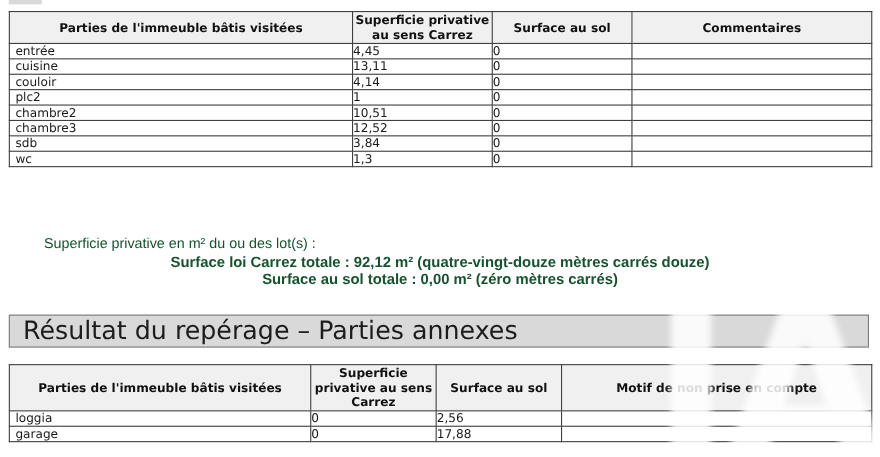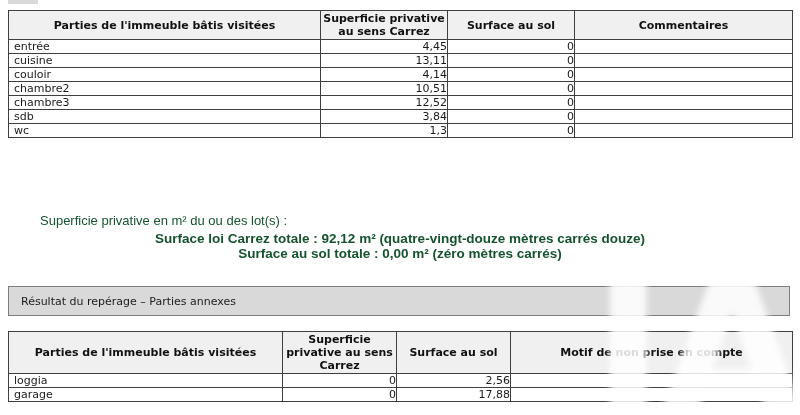--- a/index.html
+++ b/index.html
@@ -33,21 +33,21 @@
   }
   .tbl th {
     background: #f0f0f0;
     font-weight: bold;
     text-align: center;
     padding: 1px 2px;
     line-height: 13px;
     color: #111111;
   }
   .tbl td { padding: 0 5px; color: #1a1a1a; }
-  .tbl td.num { text-align: right; padding: 0; }
+  .tbl td.num { text-align: left; padding: 0; }
   .tbl1 { top: 10px; }
   .tbl1 td { height: 13px; line-height: 13px; }
   .tbl1 th { height: 26px; }
   .tbl2 { top: 331px; }
   .tbl2 td { height: 13px; line-height: 13px; }
   .tbl2 th { height: 26px; }
   .intro {
     position: absolute;
     left: 40px; top: 213px;
     font-family: "Liberation Sans", sans-serif;
@@ -69,21 +69,21 @@
   .section-bar {
     position: absolute;
     left: 8px; top: 286px;
     width: 782px; height: 30px;
     background: #d9d9d9;
     border: 1px solid #7d7d7d;
     box-sizing: border-box;
     display: flex;
     align-items: center;
     padding-left: 12px;
-    font-size: 11px;
+    font-size: 23px;
     color: #1c1c1c;
   }
   .watermark {
     position: absolute;
     left: 592px; top: 256px;
     font-family: "DejaVu Sans", sans-serif;
     font-size: 195px;
     font-weight: bold;
     line-height: 1;
     letter-spacing: -8px;
@@ -131,20 +131,26 @@
           <td class="num">0</td>
           <td></td>
         </tr>
       <tr>
           <td>couloir</td>
           <td class="num">4,14</td>
           <td class="num">0</td>
           <td></td>
         </tr>
       <tr>
+          <td>plc2</td>
+          <td class="num">1</td>
+          <td class="num">0</td>
+          <td></td>
+        </tr>
+      <tr>
           <td>chambre2</td>
           <td class="num">10,51</td>
           <td class="num">0</td>
           <td></td>
         </tr>
       <tr>
           <td>chambre3</td>
           <td class="num">12,52</td>
           <td class="num">0</td>
           <td></td>

